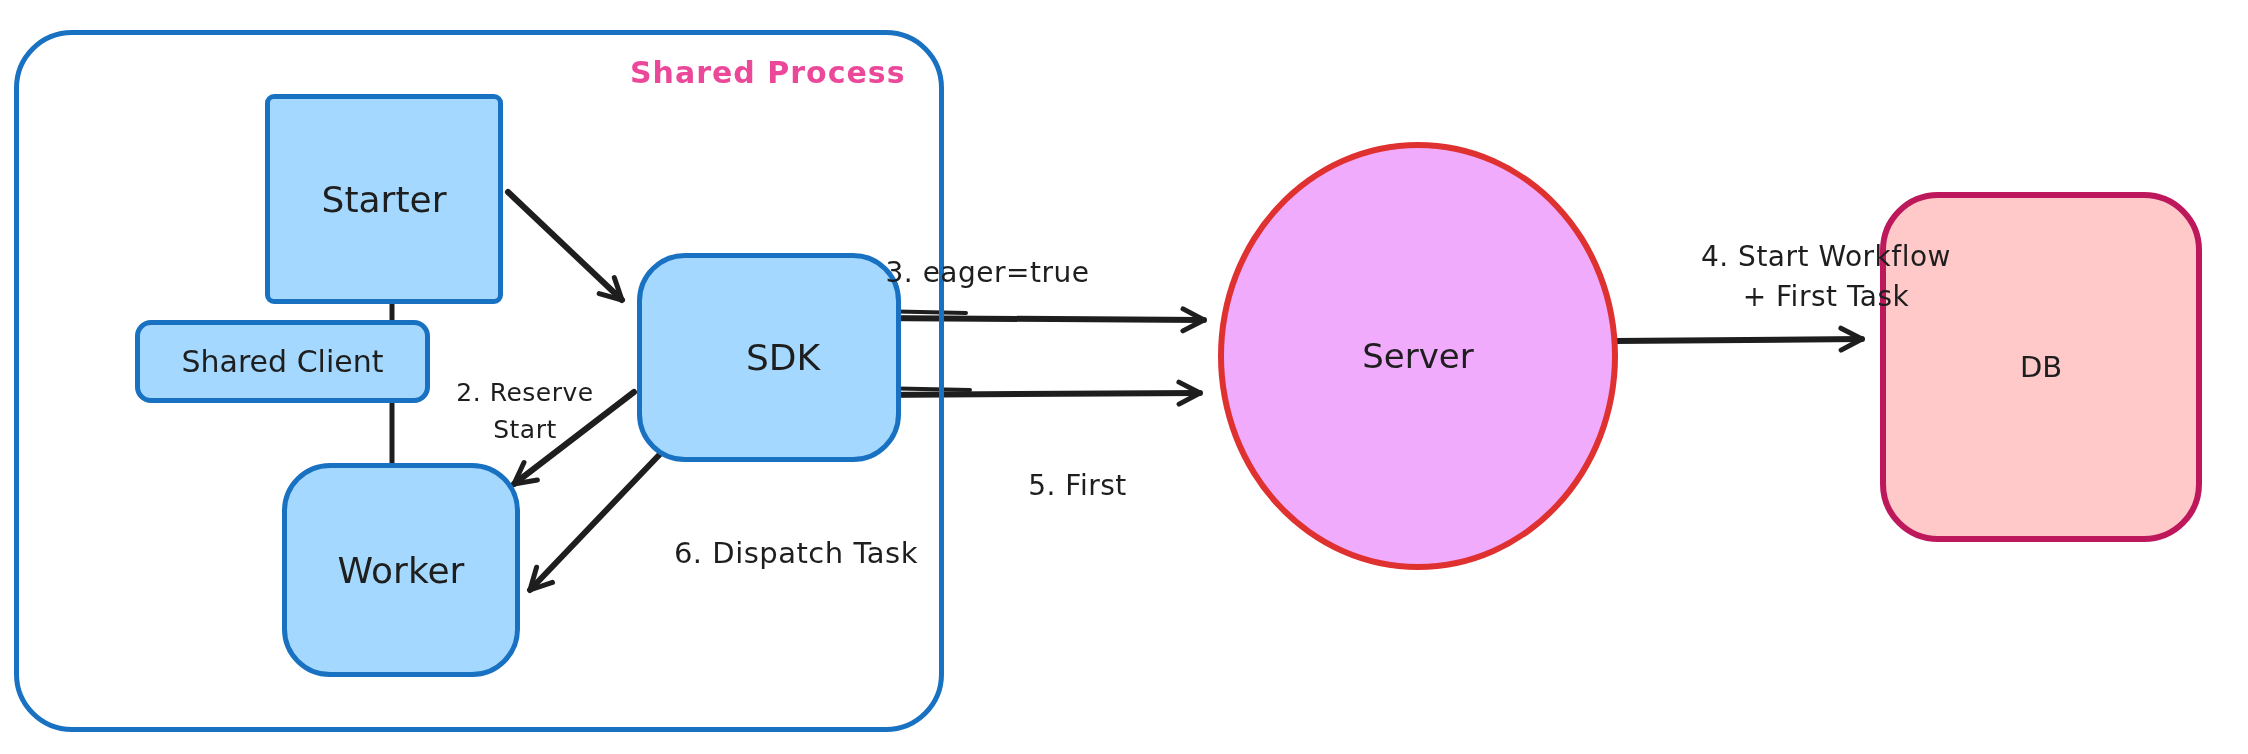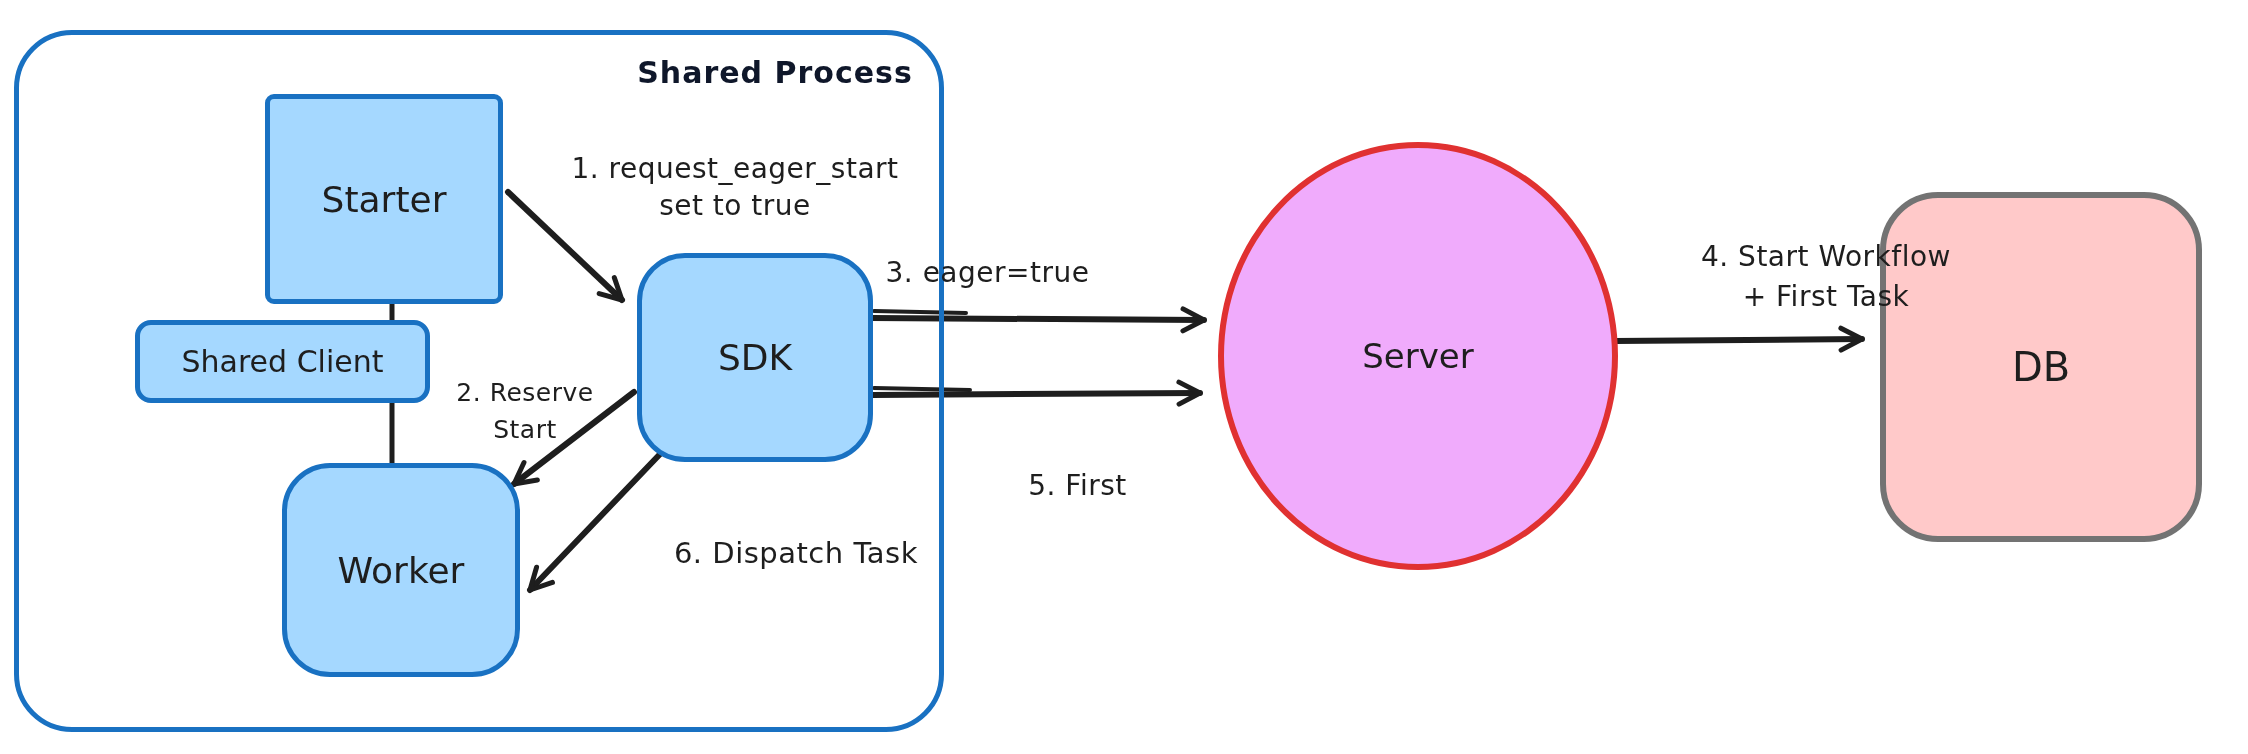--- a/index.html
+++ b/index.html
@@ -17,38 +17,38 @@
   .node{position:absolute;z-index:3;display:flex;align-items:center;justify-content:center;}
   .note{position:absolute;z-index:4;text-align:center;line-height:38px;font-size:29px;letter-spacing:0.5px;}
 
   
   .frame.shared-process{
     left:14px;top:30px;width:920px;height:692px;
     border:5px solid #1971c2;border-radius:58px;
   }
   .frame-label{
     position:absolute;z-index:4;left:630px;top:55px;width:290px;
-    text-align:center;color:#0f172a;font-size:30px;font-weight:bold;letter-spacing:1px;
+    text-align:left;color:#ec4899;font-size:30px;font-weight:bold;letter-spacing:1px;
   }
 
   
   .node.blue{background:#a5d8ff;border:5px solid #1971c2;}
   .node.starter{left:265px;top:62px;width:228px;height:200px;border-radius:9px;font-size:36px;margin-top:32px;}
   .node.shared-client{left:135px;top:320px;width:285px;height:73px;border-radius:16px;font-size:30px;}
   .node.worker{left:282px;top:463px;width:228px;height:204px;border-radius:48px;font-size:36px;}
-  .node.sdk{left:637px;top:253px;width:226px;height:199px;border-radius:48px;font-size:36px;}
+  .node.sdk{left:637px;top:253px;width:226px;height:199px;border-radius:48px;font-size:36px;padding-left:28px;}
 
   
   .node.server{
     left:1218px;top:142px;width:388px;height:416px;
     background:#f0abfc;border:6px solid #e03131;border-radius:50%;font-size:34px;
   }
   .node.db{
     left:1880px;top:192px;width:310px;height:338px;
-    background:#ffc9c9;border:6px solid #737373;border-radius:58px;font-size:40px;
+    background:#ffc9c9;border:6px solid #be185d;border-radius:58px;font-size:29px;
   }
 
   
   .note.create-client{left:30px;top:216px;width:280px;line-height:40px;font-size:30px;}
   .note.request-eager{left:525px;top:150px;width:420px;line-height:37px;font-size:28px;}
   .note.reserve-slot{left:425px;top:374px;width:200px;line-height:37px;font-size:25px;}
   .note.dispatch-task{left:618px;top:534px;width:300px;text-align:right;font-size:29px;}
   .note.eager-true{left:860px;top:254px;width:255px;font-size:28px;}
   .note.first-wft{left:945px;top:427px;width:265px;line-height:38px;font-size:28px;margin-top:40px;}
   .note.start-workflow{left:1681px;top:237px;width:290px;line-height:40px;font-size:28px;}
@@ -99,24 +99,20 @@
   </div>
 
   <div class="node server">
     <span>Server</span>
   </div>
   <div class="node db">
     <span>DB</span>
   </div>
 
 
-  <div class="note request-eager">
-    <div>1. request_eager_start</div>
-    <div>set to true</div>
-  </div>
 
   <div class="note reserve-slot">
     <div>2. Reserve</div>
     <div>Start</div>
   </div>
 
   <div class="note dispatch-task">
     <div>6. Dispatch Task</div>
   </div>
 

